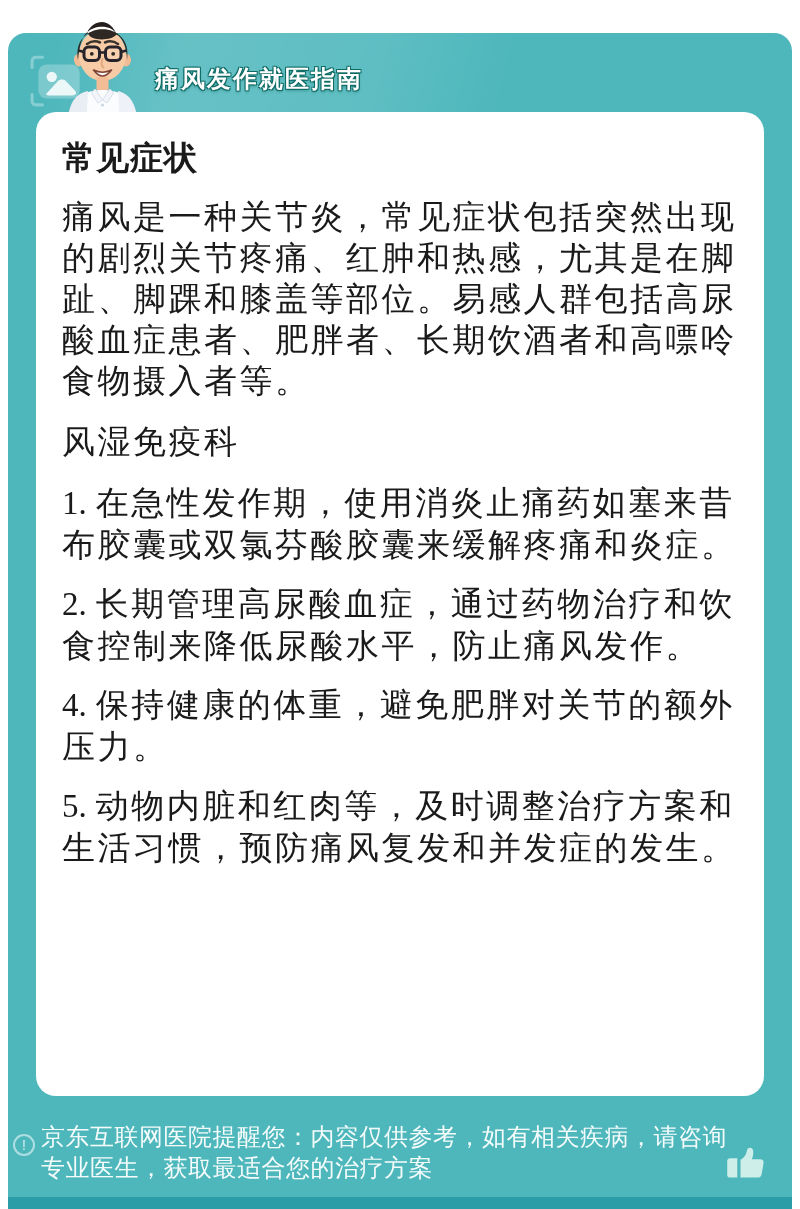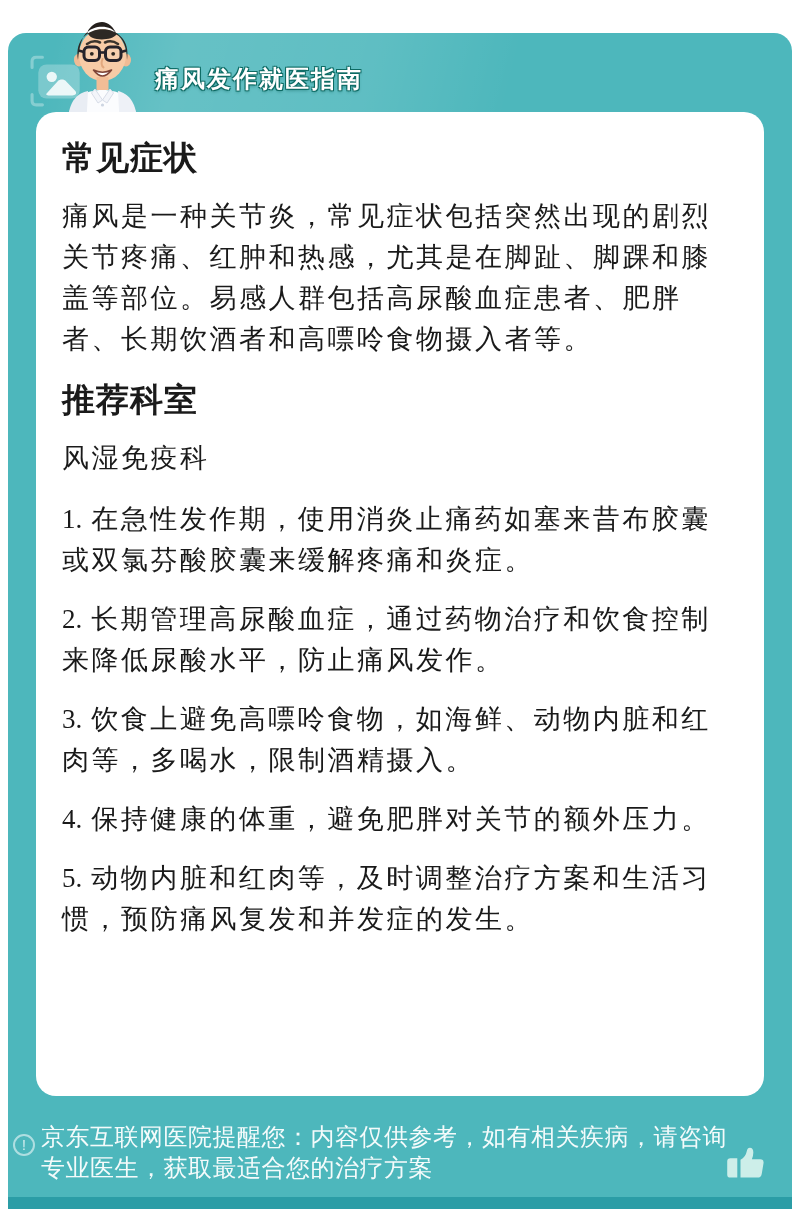--- a/index.html
+++ b/index.html
@@ -38,21 +38,21 @@
     background:#ffffff;border-radius:20px;
     box-sizing:border-box;padding:26px 24px 0 26px;
     color:var(--ink,#1a1a1a);overflow:hidden;
   }
   .card h2{
     font-size:33px;line-height:40px;font-weight:bold;
     margin:16px 0 18px 0;letter-spacing:1px;
   }
   .card h2.first{margin-top:0;}
   .card p{
-    font-size:27px;line-height:41px;letter-spacing:2.5px;
+    font-size:33px;line-height:41px;letter-spacing:2.5px;
     margin:0 0 20px 0;
   }
   .card p.item{margin:0 0 18px 0;}
   .num{font-family:"Liberation Serif","DejaVu Serif",serif;letter-spacing:0;margin-right:9px;}
   
   .footer{
     position:absolute;left:5px;bottom:26px;width:770px;
     display:flex;align-items:center;
   }
   .info-icon{
@@ -118,26 +118,24 @@
       <circle cx="44.5" cy="102" r="1.6" fill="#cdd5e2"></circle>
     </svg>
   </div>
 
   <h1 class="title">痛风发作就医指南</h1>
 
   <div class="card">
     <h2 class="first">常见症状</h2>
     <p>痛风是一种关节炎，常见症状包括突然出现的剧烈关节疼痛、红肿和热感，尤其是在脚趾、脚踝和膝盖等部位。易感人群包括高尿酸血症患者、肥胖者、长期饮酒者和高嘌呤食物摄入者等。</p>
 
-    <h2>推荐科室</h2>
     <p>风湿免疫科</p>
 
     <p class="item"><span class="num">1.</span><span>在急性发作期，使用消炎止痛药如塞来昔布胶囊或双氯芬酸胶囊来缓解疼痛和炎症。</span></p>
     <p class="item"><span class="num">2.</span><span>长期管理高尿酸血症，通过药物治疗和饮食控制来降低尿酸水平，防止痛风发作。</span></p>
-    <p class="item"><span class="num">3.</span><span>饮食上避免高嘌呤食物，如海鲜、动物内脏和红肉等，多喝水，限制酒精摄入。</span></p>
     <p class="item"><span class="num">4.</span><span>保持健康的体重，避免肥胖对关节的额外压力。</span></p>
     <p class="item"><span class="num">5.</span><span>动物内脏和红肉等，及时调整治疗方案和生活习惯，预防痛风复发和并发症的发生。</span></p>
   </div>
 
   <div class="footer">
     <span class="info-icon">!</span>
     <p class="disc">京东互联网医院提醒您：内容仅供参考，如有相关疾病，请咨询专业医生，获取最适合您的治疗方案</p>
   </div>
 
   <span class="thumb">

